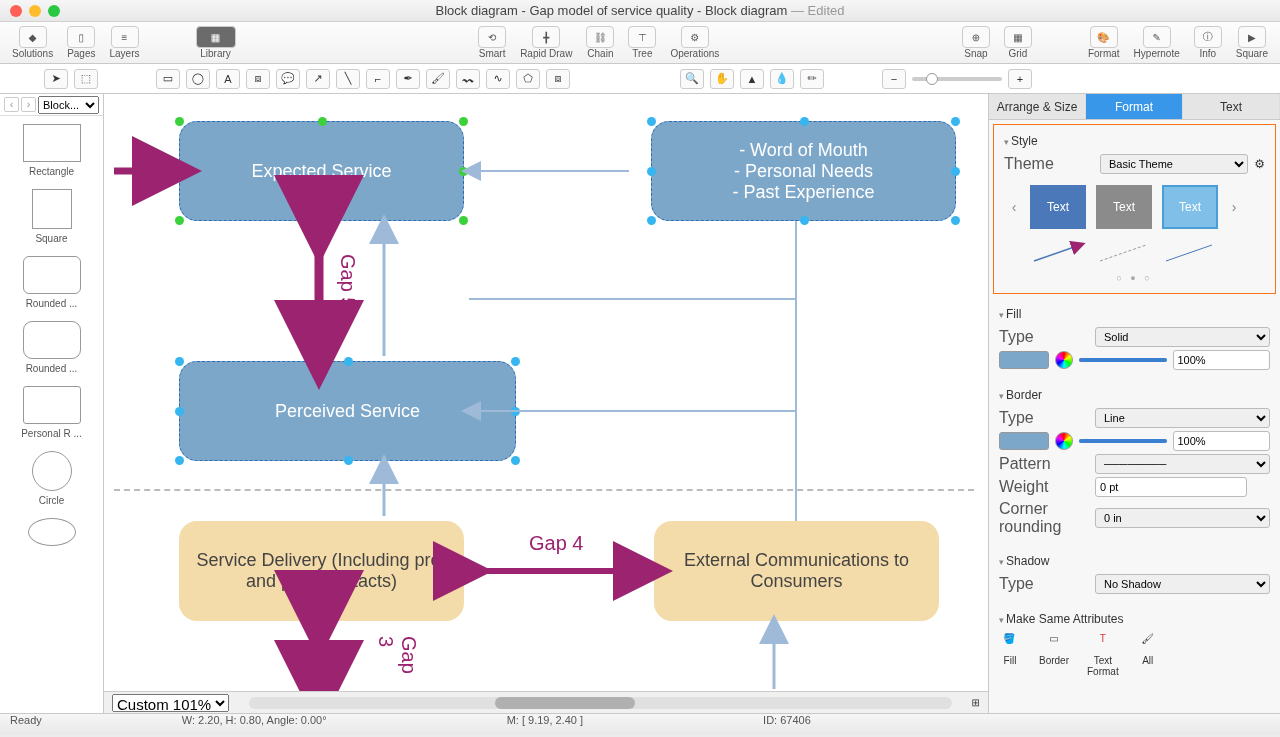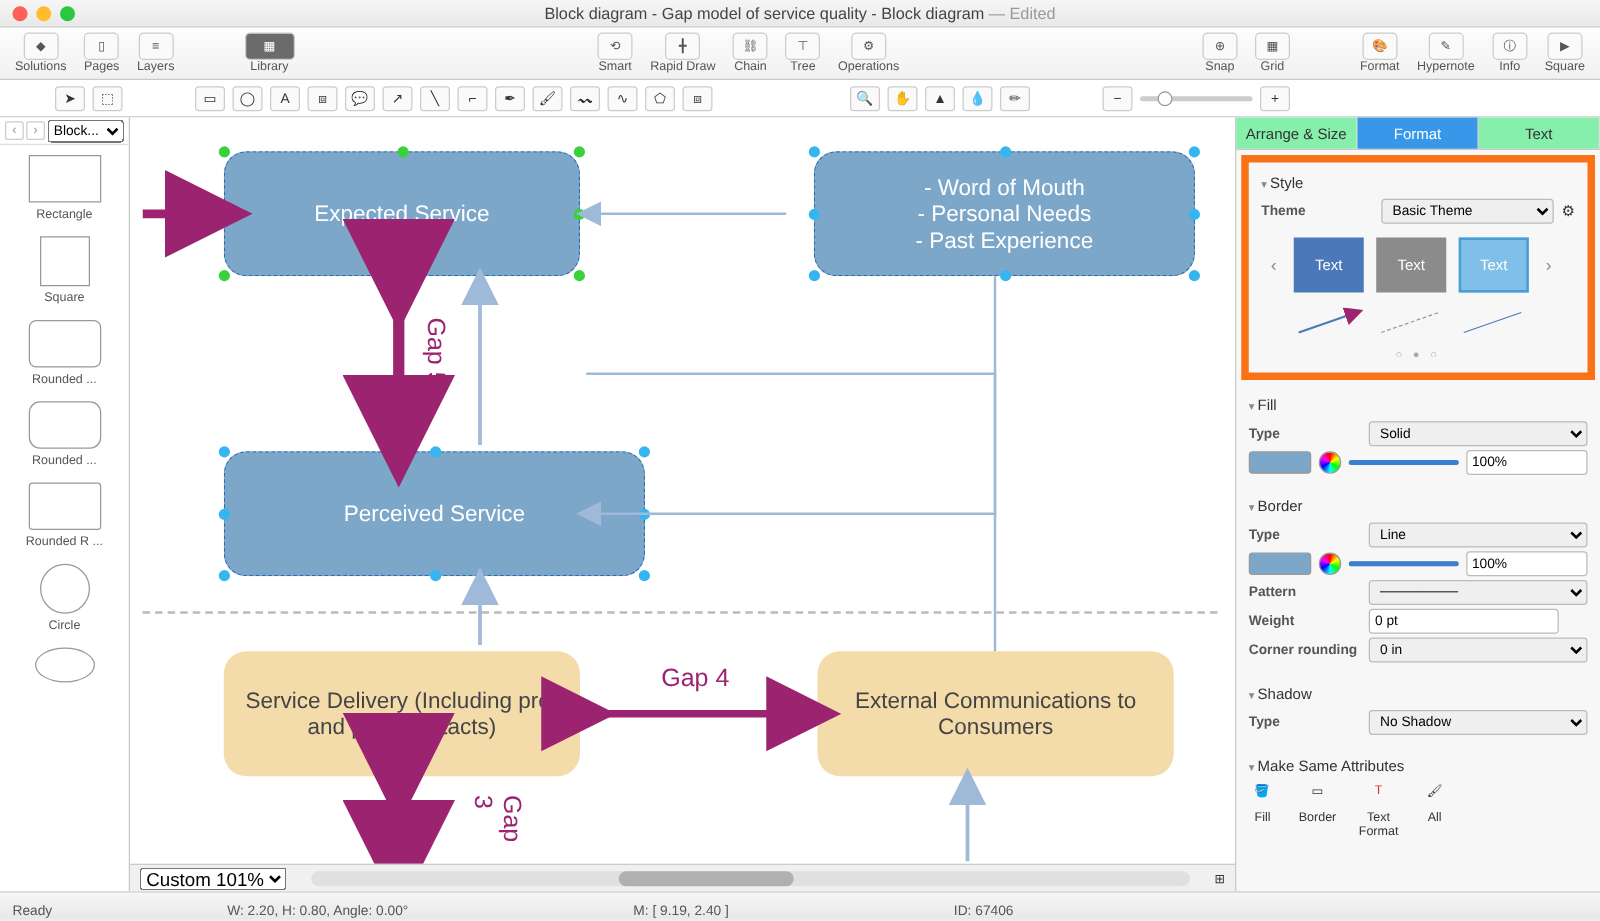--- a/index.html
+++ b/index.html
@@ -44,46 +44,46 @@
 .node { position:absolute; border-radius:18px; display:flex; align-items:center; justify-content:center; text-align:center; font-size:18px; color:#fff; padding:8px; }
 .bluenode{background:#7da7c9; border:1px dashed #2b6db5;}
 .beigenode{background:#f4dcaa; color:#444;}
 .sel-handle{width:9px;height:9px;border-radius:50%;position:absolute;}
 .gh{background:#3bd13b}
 .bh{background:#36b6f0}
 .dashline{position:absolute; border-top:2px dashed #bbb; left:0; right:0;}
 
 .rightpanel { width:292px; background:#f7f7f7; border-left:1px solid #c9c9c9; display:flex; flex-direction:column; font-size:12px;}
 .tabs { display:flex; height:26px; border-bottom:1px solid #c9c9c9;}
-.tab { flex:1; text-align:center; line-height:26px; cursor:pointer; background:#86efac; border-right:1px solid #ddd;}
+.tab { flex:1; text-align:center; line-height:26px; cursor:pointer; background:#e5e5e5; border-right:1px solid #ddd;}
 .tab.active{background:#3897e8; color:#fff;}
 .section { padding:6px 10px;}
 .section .hdr{font-weight:500; padding:3px 0; cursor:pointer;}
 .section .hdr::before{content:"▾ "; color:#888; font-size:9px;}
-.section.red{border:6px solid #f97316; margin:4px;}
+.section.red{border:1px solid #f97316; margin:4px;}
 .row{display:flex; align-items:center; gap:6px; margin:3px 0;}
-.row label{width:90px; font-size:11px; color:#555;font-weight:bold;}
+.row label{width:90px; font-size:16px; color:#555;}
 .row select,.row input{flex:1; font-size:11px; height:20px; border:1px solid #bbb; border-radius:3px; padding:0 4px;}
 .swatch{width:50px;height:18px;background:#7da7c9;border:1px solid #999;border-radius:3px;}
 .cpick{width:18px;height:18px;border-radius:50%;background:conic-gradient(red,yellow,lime,cyan,blue,magenta,red);border:1px solid #999;}
 .slider{flex:1;height:4px;background:#ccc;position:relative;border-radius:2px;}
 .slider .fill{position:absolute;left:0;top:0;bottom:0;background:#3b7fd1;width:100%;border-radius:2px;}
 .sliderval{width:48px;}
 .styletiles{display:flex; gap:10px; padding:8px 4px; align-items:center;}
 .stile{width:56px;height:44px;display:flex;align-items:center;justify-content:center;font-size:12px;color:#fff;cursor:pointer;}
 .st1{background:#4a78b8}.st2{background:#8b8b8b}.st3{background:#7fbfe8;border:2px solid #4a9ed8}
 .sarrows{display:flex; gap:10px; padding:4px;}
 .sarr{width:56px;height:24px;}
 .chev{width:12px;font-size:14px;color:#888;cursor:pointer;text-align:center;}
 .dots{text-align:center;padding:4px;color:#aaa;font-size:9px;letter-spacing:3px;}
 .samebtns{display:flex;gap:18px;padding:4px 0;}
 .samebtn{text-align:center;font-size:10px;cursor:pointer;}
 .samebtn .si{width:22px;height:20px;display:block;margin:0 auto 2px;}
 
-.statusbar{height:22px;background:linear-gradient(#f6f6f6,#e8e8e8);border-top:1px solid #c9c9c9;display:flex;align-items:flex-end;padding:0 10px;font-size:11px;color:#555;gap:40px;}
+.statusbar{height:22px;background:linear-gradient(#f6f6f6,#e8e8e8);border-top:1px solid #c9c9c9;display:flex;align-items:flex-start;padding:0 10px;font-size:11px;color:#555;gap:40px;}
 
 .canvasbottom{position:absolute;bottom:0;left:0;right:0;height:22px;background:#f0f0f0;border-top:1px solid #ccc;display:flex;align-items:center;padding:0 8px;font-size:11px;}
 .canvasbottom select{font-size:15px;height:18px;}
 .canvasbottom .scroll{flex:1;height:12px;background:#e0e0e0;border-radius:6px;margin:0 20px;position:relative;}
 .canvasbottom .scroll .thumb{position:absolute;left:35%;width:20%;top:0;bottom:0;background:#b0b0b0;border-radius:6px;}
 .gaptext{position:absolute;color:#9c2370;font-size:20px;}
 .arrowsvg{position:absolute;}
 </style>
 </head>
 <body>
@@ -229,21 +229,21 @@
       <div class="shape">
           <div class="sw rnd"></div>
           <span class="lbl">Rounded  ...</span>
         </div>
       <div class="shape">
           <div class="sw rnd2"></div>
           <span class="lbl">Rounded  ...</span>
         </div>
       <div class="shape">
           <div class="sw fil"></div>
-          <span class="lbl">Rounded R ...</span>
+          <span class="lbl">Personal R ...</span>
         </div>
       <div class="shape">
           <div class="sw circ"></div>
           <span class="lbl">Circle</span>
         </div>
       <div class="shape">
           <div class="sw ell"></div>
         </div>
     </div>
   </div>

